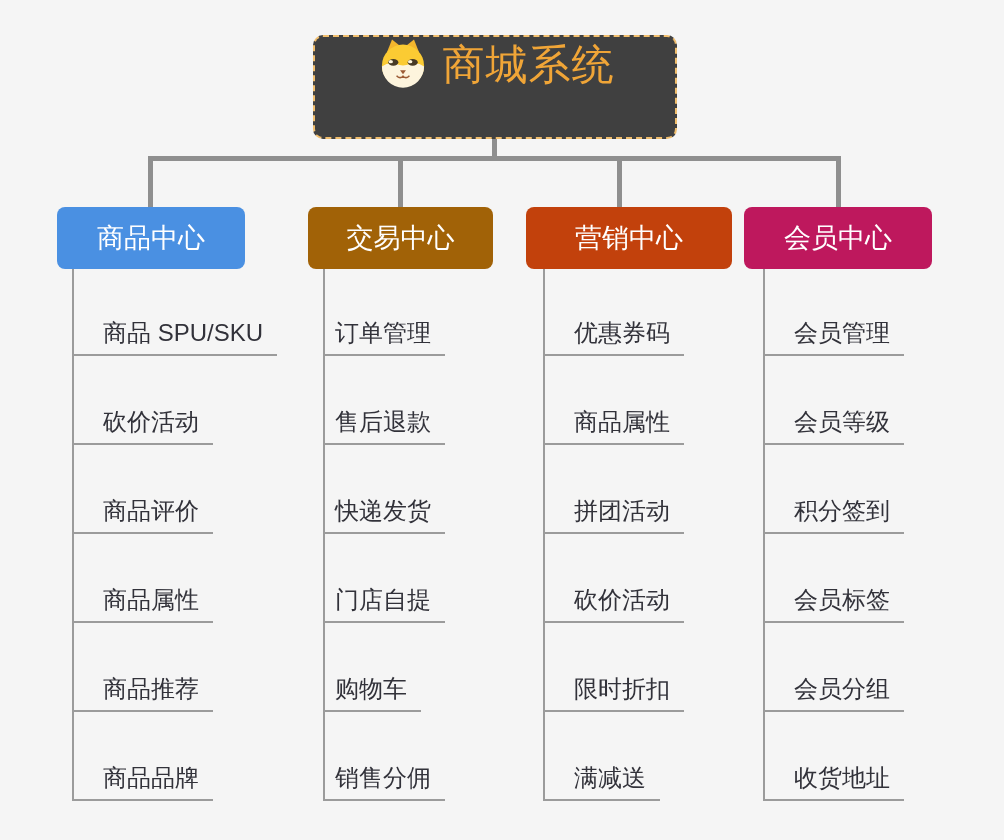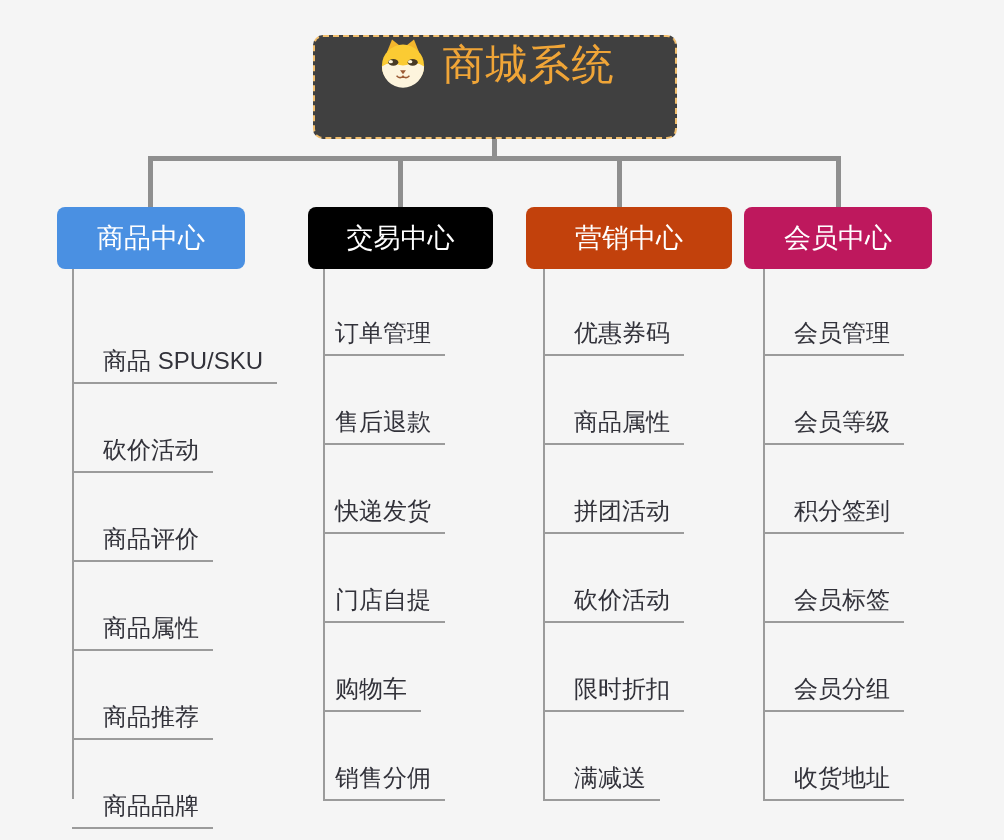--- a/index.html
+++ b/index.html
@@ -81,35 +81,35 @@
     box-sizing:border-box;
     color:#ffffff;
     font-size:27px;
     display:flex;
     align-items:center;
     justify-content:center;
     white-space:nowrap;
     cursor:default;
   }
   .hdr.c0{left:57px;  width:188px; background:#4a90e2;}
-  .hdr.c1{left:308px; width:185px; background:#000000;}
+  .hdr.c1{left:308px; width:185px; background:#a16207;}
   .hdr.c2{left:526px; width:206px; background:#c2410c;font-family:Liberation Serif, serif;}
   .hdr.c3{left:744px; width:188px; background:#be185d;}
 
   
   .leaf{
     position:absolute;
     font-size:24px;
     line-height:28px;
     color:#32323a;
     padding:0 14px 7px 31px;
     border-bottom:2px solid #9b9b9b;
     white-space:nowrap;
   }
-  .leaf.c0{left:72px;margin-top:28px;}
+  .leaf.c0{left:72px;}
   .leaf.c1{left:323px;padding-left:12px;}
   .leaf.c2{left:543px;}
   .leaf.c3{left:763px;}
   .r0{top:319px;}
   .r1{top:408px;}
   .r2{top:497px;}
   .r3{top:586px;}
   .r4{top:675px;}
   .r5{top:764px;}
 </style>

